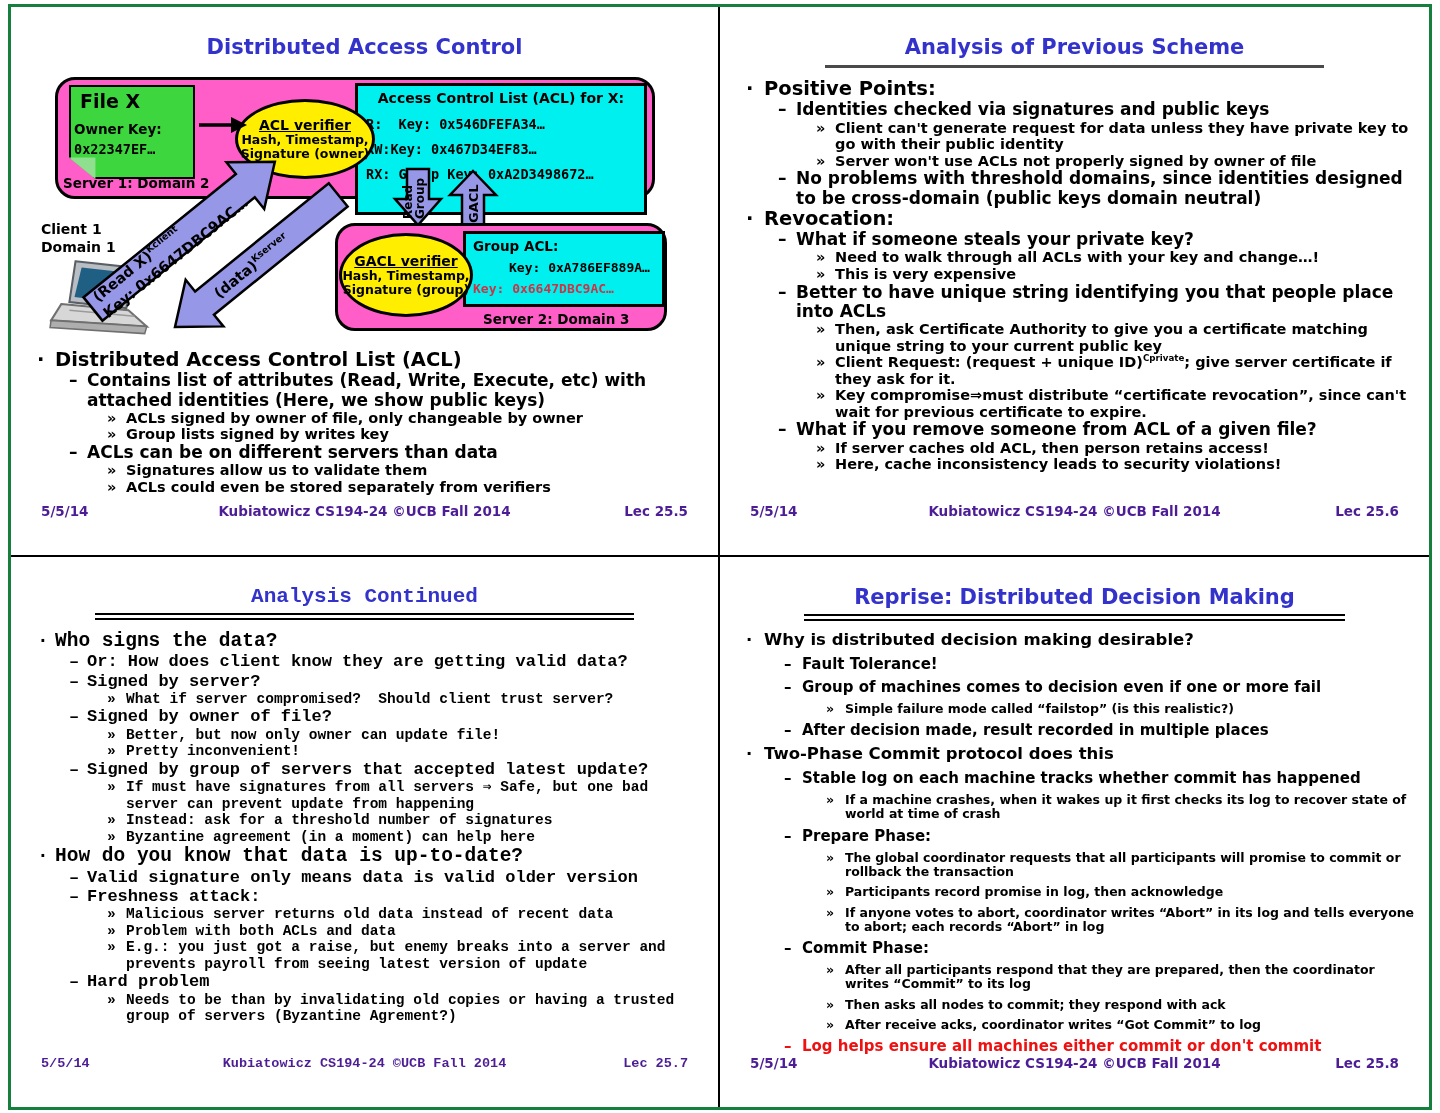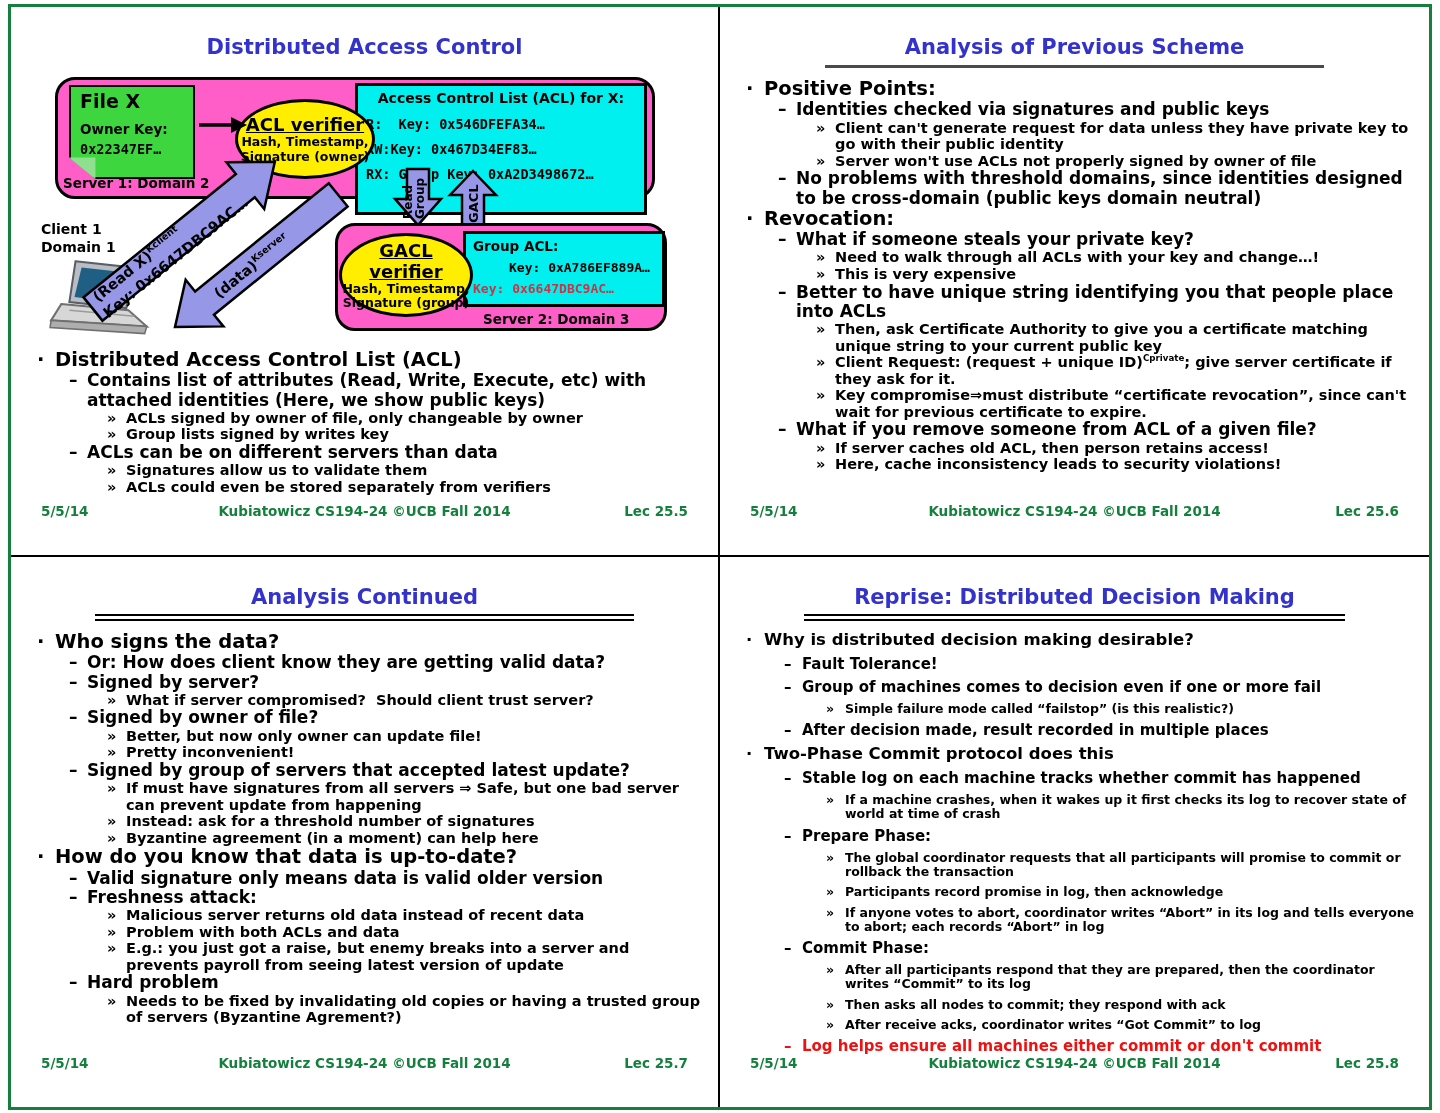--- a/index.html
+++ b/index.html
@@ -2,57 +2,57 @@
 <html><head>
 <meta charset="utf-8">
 <style>
   html,body{margin:0;padding:0;background:#fff;}
   body{width:1440px;height:1113px;position:relative;font-family:"DejaVu Sans",sans-serif;font-weight:bold;color:#000;}
   .frame{position:absolute;left:8px;top:4px;width:1418px;height:1100px;border:3px solid #15803d;
          display:grid;grid-template-columns:1fr 1fr;grid-template-rows:1fr 1fr;background:#fff;}
   .cell{position:relative;overflow:hidden;}
   .cell.c0{border-right:2px solid #000;border-bottom:2px solid #000;}
   .cell.c1{border-bottom:2px solid #000;}
-  .cell.c2{border-right:2px solid #000;}
+  .cell.c2{border-right:2px solid #000;font-family:Liberation Mono, monospace;}
   .slide{position:absolute;inset:0;padding:0 8px;}
   .stitle{margin:28px 0 0;text-align:center;font-size:21px;color:#3333cc;font-weight:bold;}
   .rule-single{height:3px;background:#4a4a4a;width:72%;margin:6px auto 10px;}
   .rule-double{height:3px;border-top:2px solid #000;border-bottom:2px solid #000;width:78%;margin:5px auto 10px;}
   
   .bullets{padding:0 6px 0 6px;margin-top:6px;}
   .b{display:flex;line-height:1.14;font-weight:bold;}
   .glyph{flex:none;}
   .btext{white-space:pre-wrap;}
   .btext sup{font-size:60%;}
   .l1{font-size:19.5px;} .l1 .glyph{margin-left:12px;width:18px;}
   .l2{font-size:17px;}   .l2 .glyph{margin-left:44px;width:18px;}
   .l3{font-size:14.5px;} .l3 .glyph{margin-left:82px;width:19px;}
   .s3 .b{margin-bottom:6px;}
   .s3 .l1{font-size:16.5px;} .s3 .l2{font-size:15px;} .s3 .l3{font-size:12.5px;}
   .s3 .l2 .glyph{margin-left:50px;} .s3 .l3 .glyph{margin-left:92px;}
   .b.c-red .btext, .b.c-red .glyph{color:#ee1111;}
   
-  .sfooter{position:absolute;left:30px;right:30px;bottom:36px;display:flex;color:#15803d;font-size:13.5px;font-weight:bold;}
+  .sfooter{position:absolute;left:30px;right:30px;bottom:36px;display:flex;color:#4c1d95;font-size:13.5px;font-weight:bold;}
   .fdate{width:140px;text-align:left;}
   .fcenter{flex:1;text-align:center;}
   .flec{width:140px;text-align:right;}
   
   .diagram{position:relative;width:660px;height:268px;margin:16px 0 0 16px;}
   .dbox{position:absolute;box-sizing:border-box;}
   .srv{background:#ff5ec8;border:3.5px solid #000;border-radius:20px;z-index:1;}
   .srv2{z-index:4;}
   .note{background:#3ed63e;border:2.5px solid #000;z-index:2;
         clip-path:polygon(0 0,100% 0,100% 100%,21% 100%,0 77%);}
   .fold{position:absolute;background:#8ee08e;z-index:2;clip-path:polygon(0 77%,21% 100%,21% 77%);}
   .note-title{position:absolute;left:9px;top:3px;font-size:19px;}
-  .note-line{position:absolute;left:9px;font-size:13.5px;}
+  .note-line{position:absolute;left:3px;font-size:13.5px;}
   .mono{font-family:"DejaVu Sans Mono",monospace;}
   .ell{position:absolute;box-sizing:border-box;background:#ffee00;border:3px solid #000;border-radius:50%;
        display:flex;flex-direction:column;justify-content:center;align-items:center;text-align:center;z-index:2;}
-  .ell .e1{font-size:18px;text-decoration:underline;}
+  .ell .e1{font-size:14px;text-decoration:underline;}
   .ell .e2{font-size:12.5px;line-height:1.15;}
   .cyanbox{background:#00f0f0;border:3px solid #000;z-index:2;}
   .acl-title{position:absolute;left:0;right:0;top:4px;text-align:center;font-size:14px;}
   .acl-row{position:absolute;left:8px;font-size:13.5px;white-space:pre;}
   .gacl-title{position:absolute;left:7px;top:4px;font-size:13.5px;}
   .gacl-row{position:absolute;left:7px;font-size:13px;white-space:pre;}
   .gacl-red{color:#cc3344;}
   .dlabel{position:absolute;font-size:13.5px;z-index:2;}
   .client-label{position:absolute;left:6px;top:146px;font-size:14px;line-height:1.25;z-index:2;}
   .dsvg{position:absolute;left:0;top:0;pointer-events:none;}
@@ -340,21 +340,21 @@
           <div class="b l3">
             <span class="glyph">»</span>
             <span class="btext"><span>E.g.: you just got a raise, but enemy breaks into a server and prevents payroll from seeing latest version of update</span></span>
           </div>
           <div class="b l2">
             <span class="glyph">–</span>
             <span class="btext"><span>Hard problem</span></span>
           </div>
           <div class="b l3">
             <span class="glyph">»</span>
-            <span class="btext"><span>Needs to be fixed by invalidating old copies or having a trusted group of servers (Byzantine Agrement?)</span></span>
+            <span class="btext"><span>Needs to be than by invalidating old copies or having a trusted group of servers (Byzantine Agrement?)</span></span>
           </div>
         </div>
       <div class="sfooter">
         <span class="fdate">5/5/14</span>
         <span class="fcenter">Kubiatowicz CS194-24 ©UCB Fall 2014</span>
         <span class="flec">Lec 25.7</span>
       </div>
     </section>
   </div>
 

